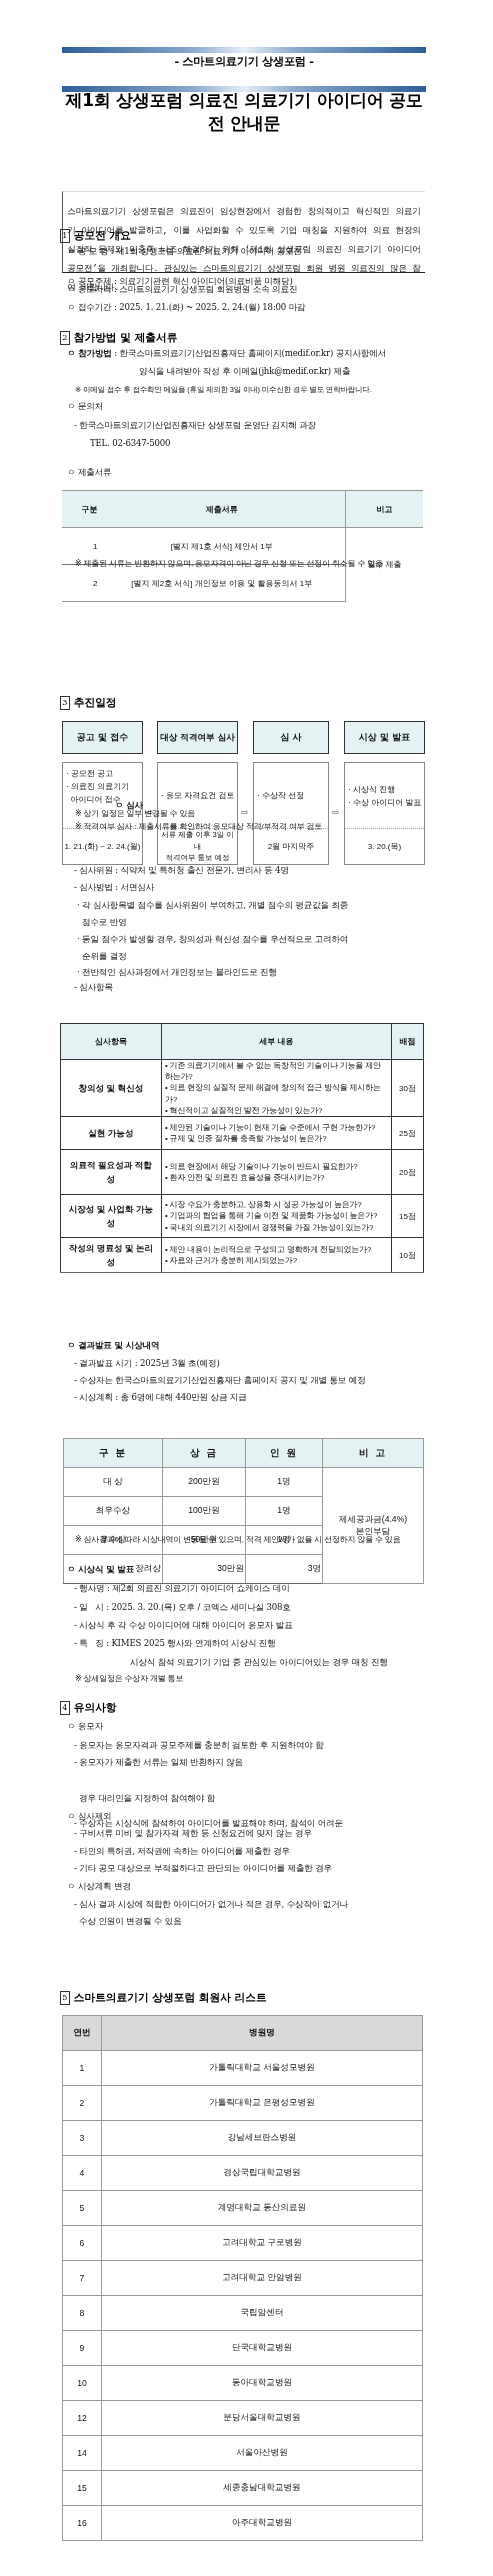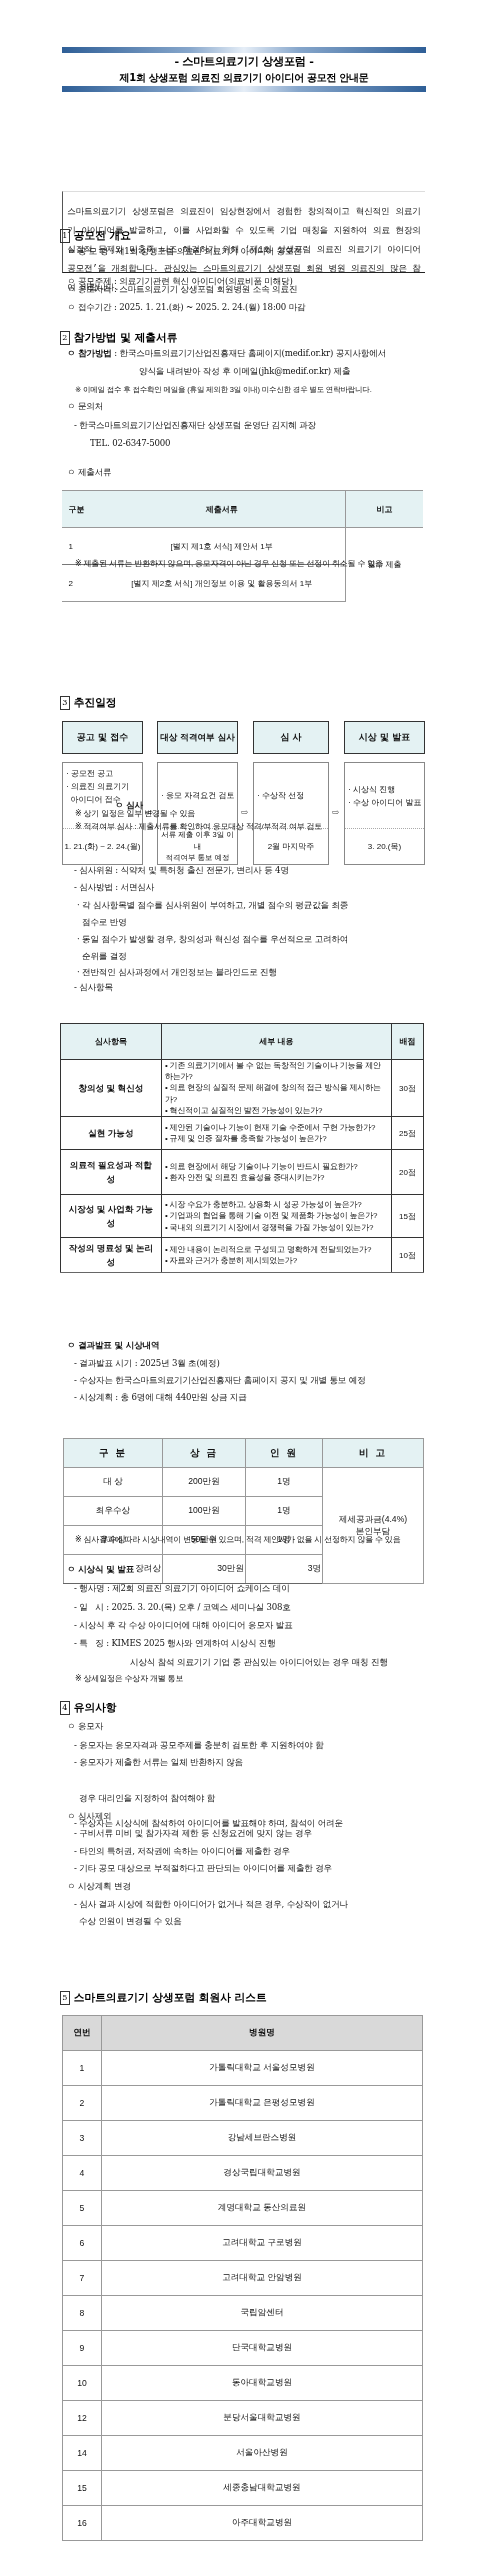--- a/index.html
+++ b/index.html
@@ -11,21 +11,21 @@
   .intro p { margin:0; padding:10.7px 4.3px 0 4.3px; font-size:8.6px; line-height:19px; text-align:justify; letter-spacing:-0.2px;font-family:Liberation Mono, monospace; }
   .sec-h { position:absolute; left:60px; font-family:"DejaVu Sans","Liberation Sans",sans-serif; font-weight:bold; font-size:10.7px; color:#000; display:flex; align-items:center; gap:4.3px; }
   .sec-num { display:inline-block; width:7.5px; height:11.8px; border:0.5px solid #333; font-family:"DejaVu Serif",serif; font-weight:normal; font-size:8px; line-height:11.8px; text-align:center; }
   .line { position:absolute; font-size:8.6px; white-space:nowrap; letter-spacing:-0.2px; }
   .note { position:absolute; font-family:"Liberation Sans","DejaVu Sans",sans-serif; font-size:7.5px; white-space:nowrap; letter-spacing:-0.2px; }
   table { border-collapse:collapse; font-family:"Liberation Sans","DejaVu Sans",sans-serif; }
   .tbl-docs { position:absolute; left:62px; top:490px; width:361px; font-size:8px; }
   .tbl-docs th { background:#e4f2f3; height:34px; font-weight:bold; border-top:1.1px solid #999; }
   .tbl-docs td { height:34px; border-top:0.5px solid #999; }
   .tbl-docs tr:last-child td { border-bottom:0.5px solid #999; }
-  .tbl-docs .c1 { width:29px; text-align:left; padding-left:6.4px; }
+  .tbl-docs .c1 { width:29px; text-align:right; padding-left:6.4px; }
   .tbl-docs .c2 { text-align:center; }
   .tbl-docs .c3 { width:75px; text-align:center; border-left:0.5px solid #999; }
   .sched { position:absolute; top:721px; }
   .sched .hd { position:absolute; top:0; height:31px; background:#e4f2f3; border:0.5px solid #333; border-bottom-width:1.1px; border-right-width:1.1px; font-family:"DejaVu Sans",sans-serif; font-weight:bold; font-size:9px; display:flex; align-items:center; justify-content:center; }
   .sched .bd { position:absolute; top:41px; height:101px; border:0.5px solid #888; border-right-width:1.1px; border-bottom-width:1.1px; font-family:"Liberation Sans",sans-serif; font-size:8px; }
   .sched .bd .top { position:absolute; left:3.2px; right:2.1px; top:0; height:65px; display:flex; flex-direction:column; justify-content:center; line-height:13px; }
   .sched .bd .bot { position:absolute; left:0; right:0; bottom:0; height:35px; border-top:0.5px dotted #aaa; display:flex; align-items:center; justify-content:center; text-align:center; line-height:11.8px; }
   .sched .arrow { position:absolute; top:86px; font-size:8.6px; color:#444; }
   .tbl-eval { position:absolute; left:60px; top:1023px; width:364px; font-size:8px; }
   .tbl-eval th { background:#e4f2f3; height:33px; font-weight:bold; border:0.5px solid #333; border-top:1.1px solid #333; }
@@ -44,21 +44,21 @@
   .tbl-members td.no { width:36px; border-right:0.5px solid #999; border-left:0.5px solid #999; }
   .tbl-members td.nm { border-right:0.5px solid #999; }
 </style>
 </head>
 <body>
 
 <div class="page">
 
   <div class="band" style="top:47px;"></div>
   <div class="title" style="top:54px;font-size:11.2px;">- 스마트의료기기 상생포럼 -</div>
-  <div class="title" style="top:71px;font-size:10px;">제1회 상생포럼 의료진 의료기기 아이디어 공모전 안내문</div>
+  <div class="title" style="top:89px;font-size:17px;">제1회 상생포럼 의료진 의료기기 아이디어 공모전 안내문</div>
   <div class="band" style="top:86px;"></div>
 
   <div class="intro">
     <p>스마트의료기기 상생포럼은 의료진이 임상현장에서 경험한 창의적이고 혁신적인 의료기기 아이디어를 발굴하고, 이를 사업화할 수 있도록 기업 매칭을 지원하여 의료 현장의 실질적 문제와 미충족 니즈 해결하기 위해 ‘제1회 상생포럼 의료진 의료기기 아이디어 공모전’을 개최합니다. 관심있는 스마트의료기기 상생포럼 회원 병원 의료진의 많은 참여 바랍니다.</p>
   </div>
 
   <div class="sec-h" style="top:229px;">
     <span class="sec-num">1</span>
     <span>공모전 개요</span>
   </div>

